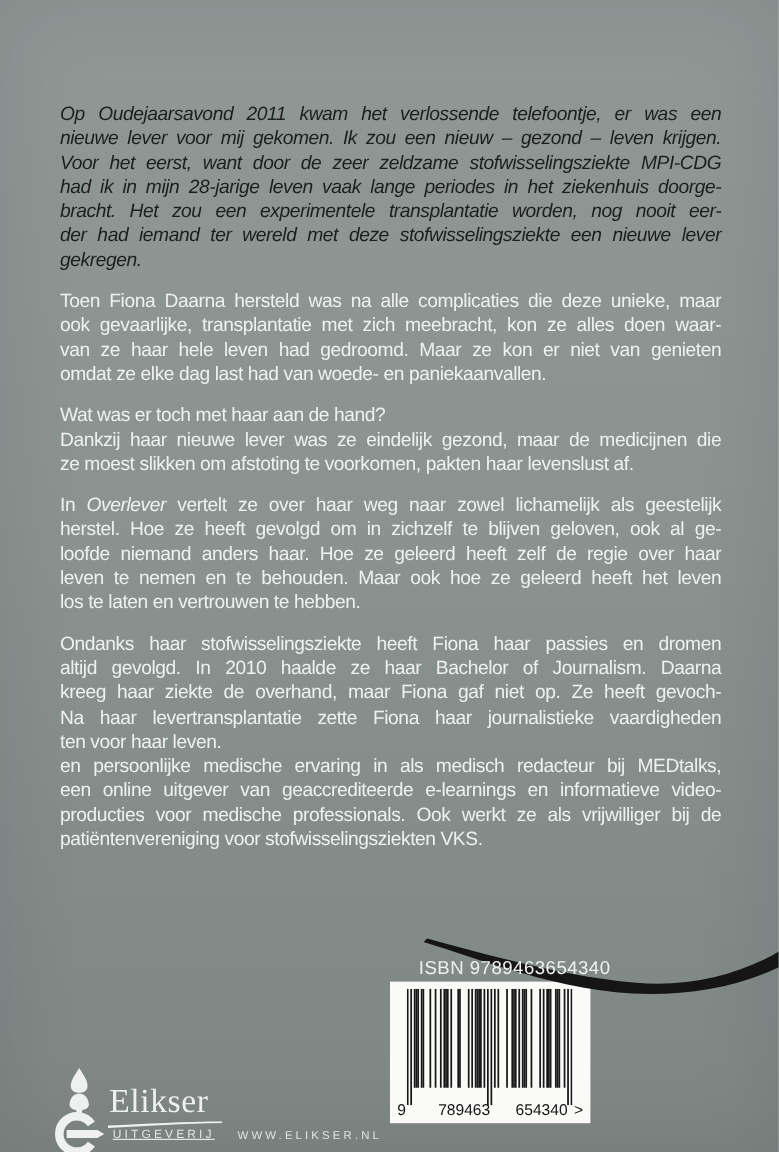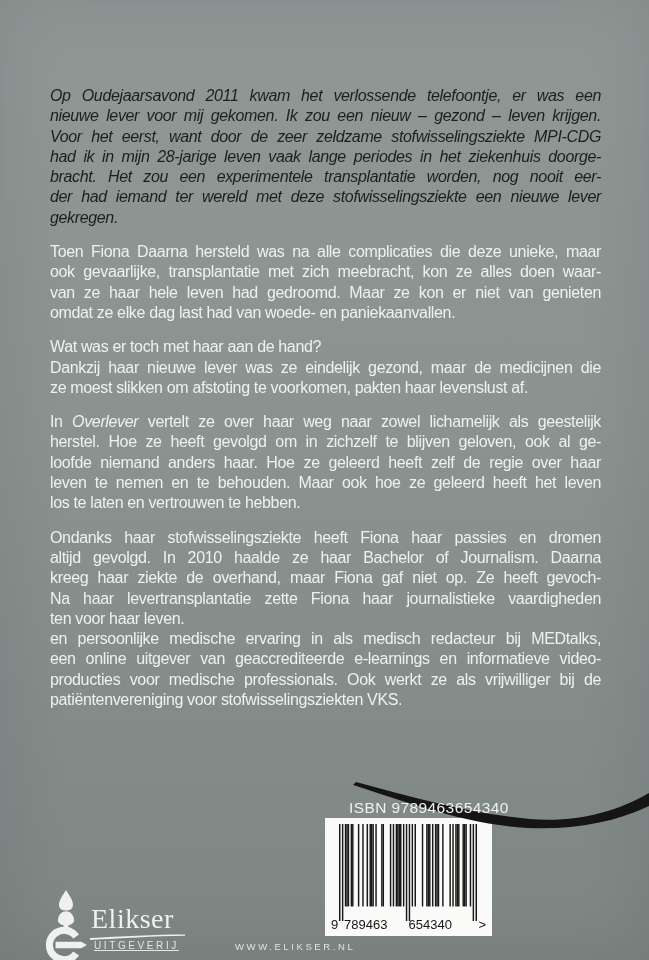--- a/index.html
+++ b/index.html
@@ -23,33 +23,33 @@
   
   .isbn-label{position:absolute;left:313px;top:799px;z-index:4;color:var(--light-text,#eef1ef);
     font-size:15.5px;font-weight:400;letter-spacing:.4px;margin-left:36px;}
   .barcode-box{position:absolute;left:325px;top:818px;width:167px;height:118px;z-index:2;
     background:var(--barcode-bg,#fafaf8);}
   .bars{position:absolute;left:14px;top:6px;width:138px;height:97px;}
   .bars rect{fill:#181818;}
   .digits{position:absolute;left:6px;right:6px;bottom:4px;height:16px;display:flex;align-items:flex-end;
     font-size:13px;color:#161616;}
   .digits .d9{width:13px;text-align:left;}
-  .digits .grp{flex:1;text-align:left;}
+  .digits .grp{flex:1;text-align:right;}
   .digits .arr{width:13px;text-align:right;}
   
   .publisher{position:absolute;left:45px;top:887px;width:300px;height:95px;color:var(--light-text,#eef1ef);}
   .mark{position:absolute;left:0;top:2px;width:42px;height:74px;}
   .mark .fill{fill:var(--light-text,#eef1ef);}
   .mark .ring{fill:none;stroke:var(--light-text,#eef1ef);stroke-width:7.5;}
   .pub-name{position:absolute;left:46px;top:18px;font-family:"Liberation Serif",serif;
     font-size:28px;line-height:28px;letter-spacing:.5px;}
   .swash{position:absolute;left:45px;top:47px;width:95px;height:6px;}
   .swash path{fill:var(--light-text,#eef1ef);}
   .pub-tag{position:absolute;left:49px;top:53px;font-size:10px;letter-spacing:2.6px;color:#e2e7e4;text-decoration:underline;}
-  .pub-site{position:absolute;left:153px;top:54px;font-size:9.5px;letter-spacing:2.6px;color:#dfe4e1;margin-left:37px;}
+  .pub-site{position:absolute;left:153px;top:54px;font-size:9.5px;letter-spacing:2.6px;color:#dfe4e1;}
 </style>
 </head>
 <body>
 
 <div class="cover">
 
   <div class="body-text">
     <div class="para intro">
         <div class="tline">Op Oudejaarsavond 2011 kwam het verlossende telefoontje, er was een</div>
         <div class="tline">nieuwe lever voor mij gekomen. Ik zou een nieuw – gezond – leven krijgen.</div>

